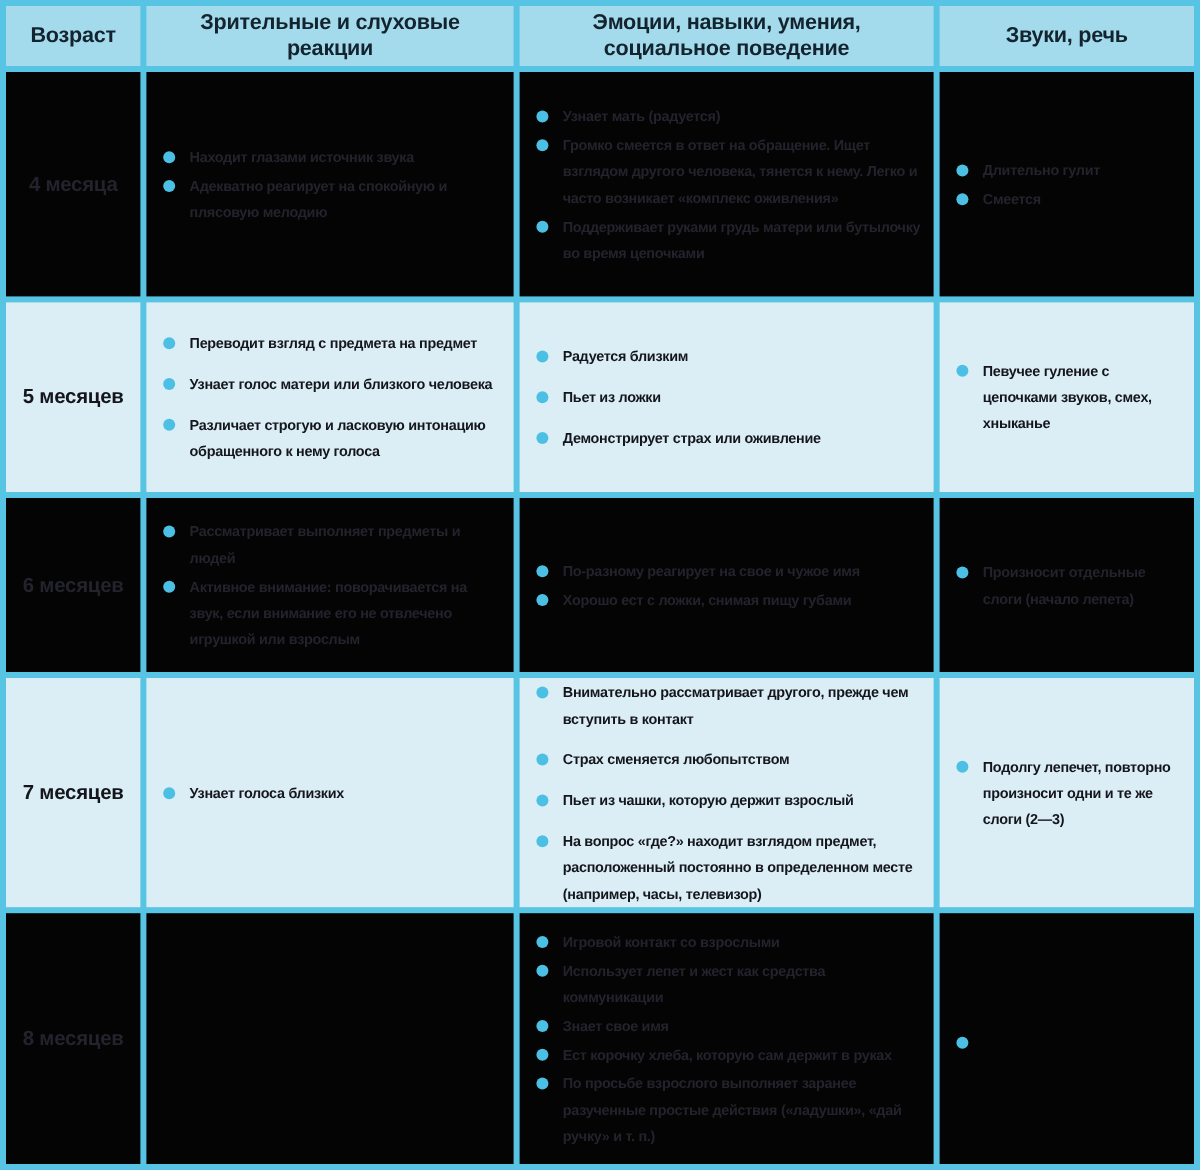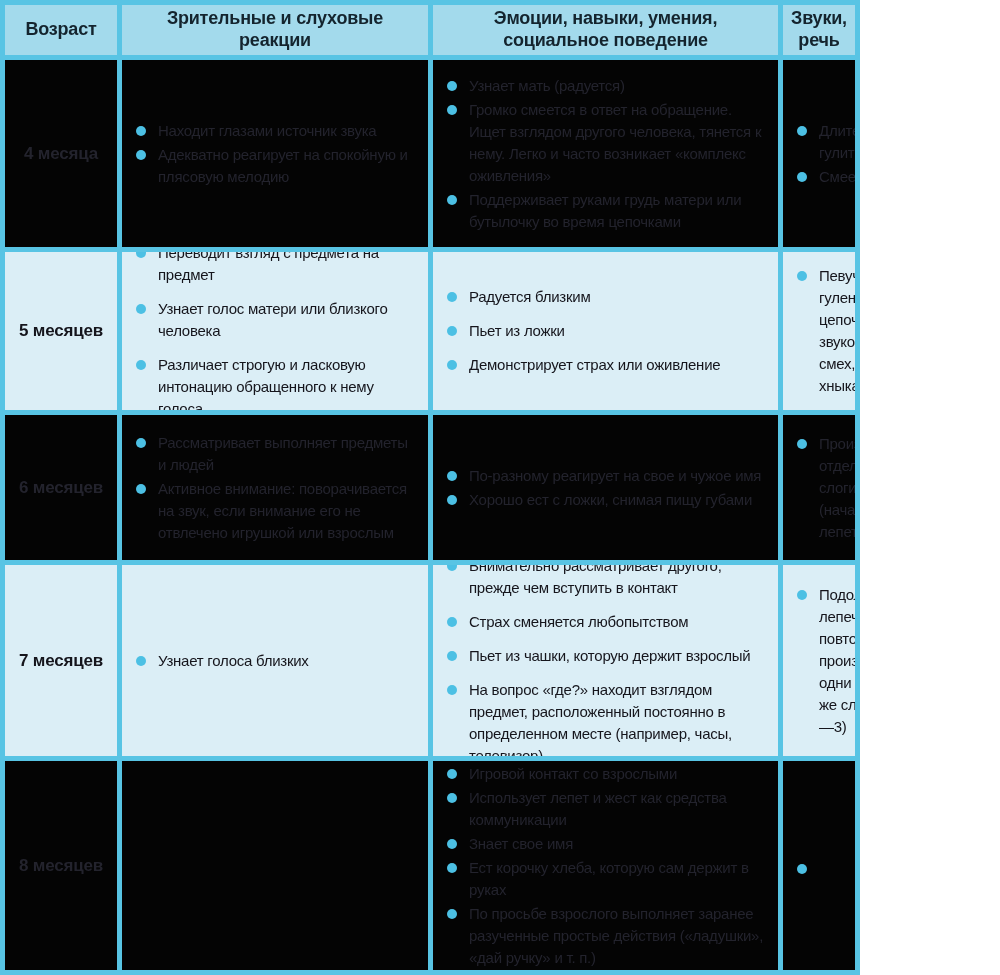--- a/index.html
+++ b/index.html
@@ -9,21 +9,21 @@
     --dark-row-bg:#040404;
     --light-row-bg:#dbeef6;
     --bullet:#4cc0e4;
     --dark-row-text:#23232d;
     --light-row-text:#15151c;
   }
   *{margin:0;padding:0;box-sizing:border-box;}
   html,body{width:1000px;height:975px;background:#fff;}
   body{font-family:"Liberation Sans","DejaVu Sans",sans-serif;}
   .table{
-    width:860px;height:975px;
+    width:1000px;height:975px;
     background:var(--border);
     display:grid;
     grid-template-columns:112px 306px 345px 1fr;
     grid-template-rows:50px 187px 158px 145px 191px 1fr;
     gap:5px;
     padding:5px;
   }
   .cell{
     display:flex;
     flex-direction:column;
@@ -57,22 +57,22 @@
     margin:1px 0;
   }
   .bullet{
     flex:0 0 10px;
     width:10px;height:10px;
     border-radius:50%;
     background:var(--bullet);
     margin:6px 12px 0 0;
   }
   .item-text{
-    font-size:15px;
-    font-weight:normal;
+    font-size:12px;
+    font-weight:bold;
     line-height:22px;
     letter-spacing:-0.25px;
   }
 </style>
 </head>
 <body>
 
 <div class="table">
 
   <div class="cell header">Возраст</div>

